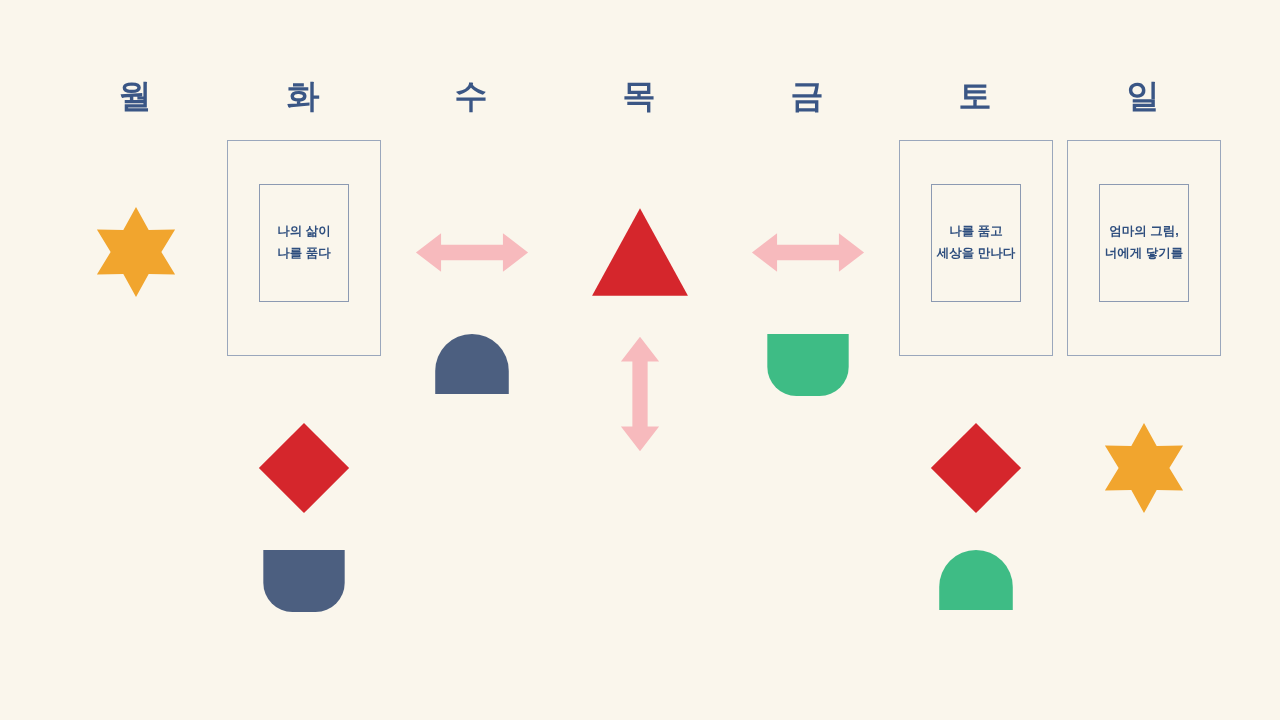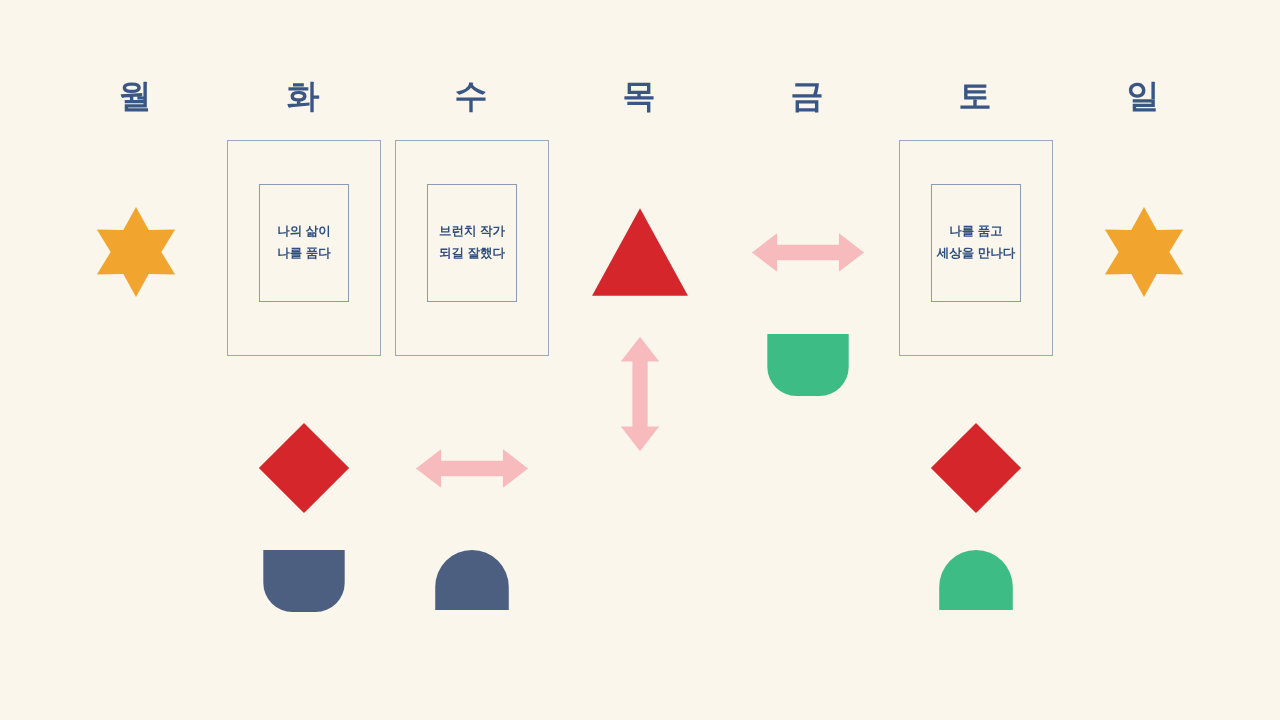--- a/index.html
+++ b/index.html
@@ -106,26 +106,20 @@
       </div>
       <div class="shape-bottom">
         <svg width="82" height="62" viewBox="0 0 84 64">
           <path d="M0 0 H84 V34 A30 30 0 0 1 54 64 H30 A30 30 0 0 1 0 34 Z" fill="#4c5f80"></path>
         </svg>
       </div>
     </div>
 
     <div class="col">
       <div class="day-label">수</div>
-      <div class="card">
-        <div class="card-inner">
-          <div class="card-text">브런치 작가
-되길 잘했다</div>
-        </div>
-      </div>
       <div class="shape-top">
         <svg width="116" height="43" viewBox="0 0 120 44">
           <polygon points="2,22 28,2 28,14 92,14 92,2 118,22 92,42 92,30 28,30 28,42" fill="#f7babd"></polygon>
         </svg>
       </div>
       <div class="shape-bottom">
         <svg width="76" height="60" viewBox="0 0 76 62">
           <path d="M0 62 V38 A38 38 0 0 1 76 38 V62 Z" fill="#4c5f80"></path>
         </svg>
       </div>
@@ -174,20 +168,26 @@
       </div>
       <div class="shape-bottom">
         <svg width="76" height="60" viewBox="0 0 76 62">
           <path d="M0 62 V38 A38 38 0 0 1 76 38 V62 Z" fill="#3ebc85"></path>
         </svg>
       </div>
     </div>
 
     <div class="col">
       <div class="day-label">일</div>
+      <div class="card">
+        <div class="card-inner">
+          <div class="card-text">엄마의 그림,
+너에게 닿기를</div>
+        </div>
+      </div>
       <div class="shape-top">
         <svg width="94" height="94" viewBox="0 0 100 100">
           <polygon points="50,2 63.5,26.6 91.6,26 77,50 91.6,74 63.5,73.4 50,98 36.5,73.4 8.4,74 23,50 8.4,26 36.5,26.6" fill="#f1a52e"></polygon>
         </svg>
       </div>
       <div class="shape-bottom"></div>
     </div>
 
   </div>
 </div>

